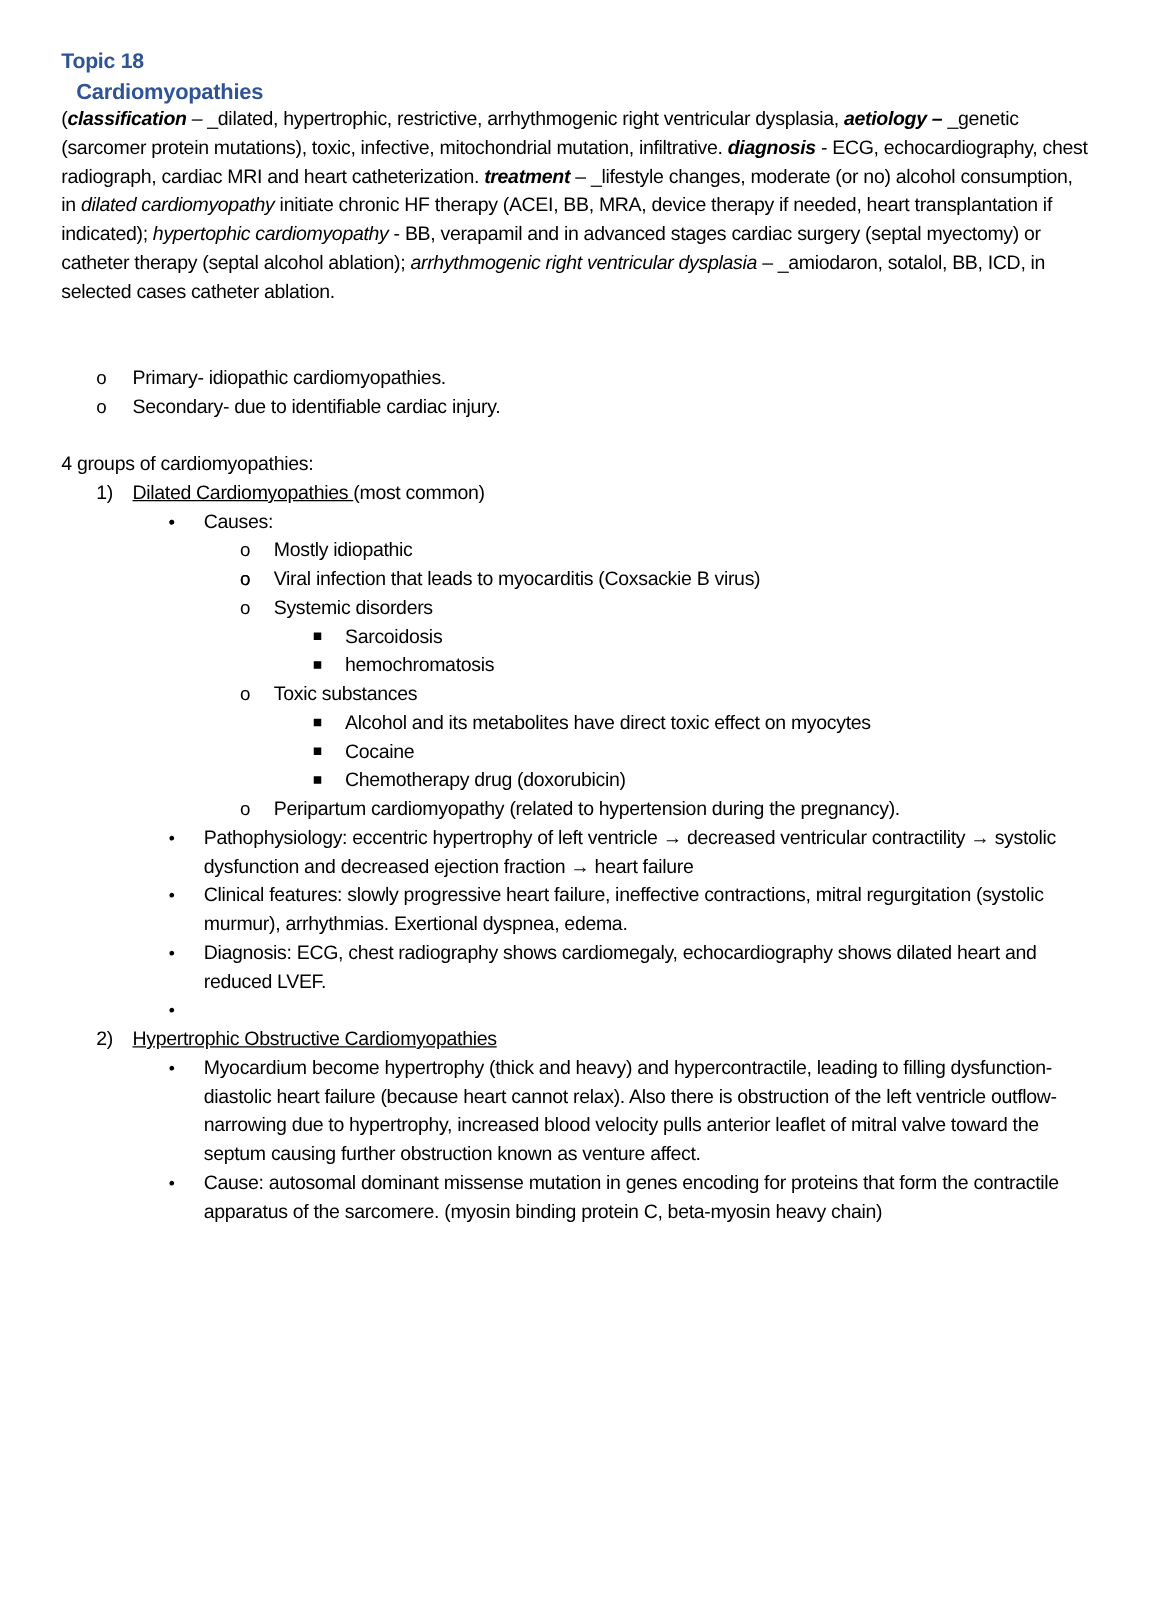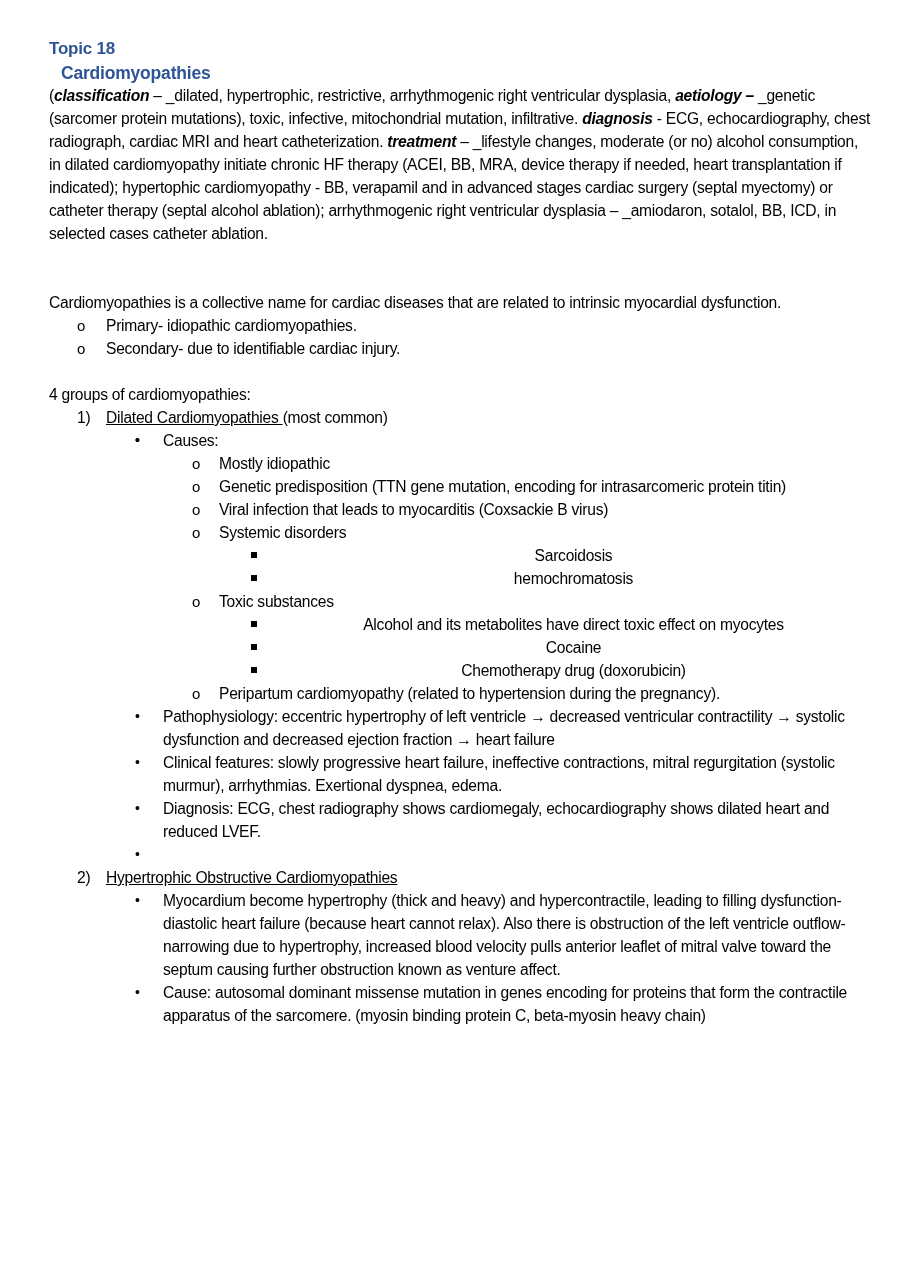--- a/index.html
+++ b/index.html
@@ -10,67 +10,66 @@
     font-size: 15.6px;
     letter-spacing: -0.25px;
   }
   .page { position: relative; padding: 36px 50px 0 49px; }
   .h1 { color: #2f5496; font-size: 17px; line-height: 26px; margin: 0; letter-spacing: -0.2px; }
   .h2 { color: #2f5496; font-size: 17.5px; line-height: 22px; margin: 0 0 0 12px; letter-spacing: -0.2px; }
   .p { line-height: 23px; margin: 0; }
   .gap { height: 23px; }
   .gap2 { height: 46px; }
   .bi { font-weight: bold; font-style: italic; margin-top: 19px; }
-  .i { }
+  .i { font-style: italic; }
   .u { text-decoration: underline; }
   ul, ol { list-style: none; margin: 0; padding: 0; }
   li { position: relative; line-height: 23px; }
   .l1 { padding-left: 57px; }
   .l1 > .mk { position: absolute; left: 28px; top: 0; }
   .num { padding-left: 57px; }
   .num > .mk { position: absolute; left: 28px; top: 0; }
   .b2 { padding-left: 114px; }
   .b2 > .mk { position: absolute; left: 86px; top: 0; font-size: 14px; }
   .o3 { padding-left: 170px; }
   .o3 > .mk { position: absolute; left: 143px; top: 0; }
-  .s4 { padding-left: 227px; text-align: center; }
+  .s4 { padding-left: 227px; }
   .s4 > .mk { position: absolute; left: 202px; top: 8px; width: 6px; height: 6px; background: #000; }
   .circle-mk { font-size: 15px; }
 </style>
 </head>
 <body>
 
 <div class="page">
   <h1 class="h1">Topic 18</h1>
   <h2 class="h2">Cardiomyopathies</h2>
 
   <p class="p"><span>(</span><span class="bi">classification</span><span> – _dilated, hypertrophic, restrictive, arrhythmogenic right ventricular dysplasia, </span><span class="bi">aetiology –</span><span> _genetic (sarcomer protein mutations), toxic, infective, mitochondrial mutation, infiltrative. </span><span class="bi">diagnosis</span><span> - ECG, echocardiography, chest radiograph, cardiac MRI and heart catheterization. </span><span class="bi">treatment</span><span> – _lifestyle changes, moderate (or no) alcohol consumption, in </span><span class="i">dilated cardiomyopathy</span><span> initiate chronic HF therapy (ACEI, BB, MRA, device therapy if needed, heart transplantation if indicated); </span><span class="i">hypertophic cardiomyopathy</span><span> - BB, verapamil and in advanced stages cardiac surgery (septal myectomy) or catheter therapy (septal alcohol ablation); </span><span class="i">arrhythmogenic right ventricular dysplasia</span><span> – _amiodaron, sotalol, BB, ICD, in selected cases catheter ablation.</span></p>
 
   <div class="gap2"></div>
 
-  <p class="p">Cardiomyopathies is a collective name for cardiac diseases that are related to intrinsic myocardial dysfunction.</p>
   <ul>
     <li class="l1"><span class="mk circle-mk">o</span><span>Primary- idiopathic cardiomyopathies.</span></li>
     <li class="l1"><span class="mk circle-mk">o</span><span>Secondary- due to identifiable cardiac injury.</span></li>
   </ul>
 
   <div class="gap"></div>
 
   <p class="p">4 groups of cardiomyopathies:</p>
 
   <ol>
     <li class="num">
       <span class="mk">1)</span><span class="u">Dilated Cardiomyopathies </span><span>(most common)</span>
     </li>
   </ol>
   <ul>
     <li class="b2"><span class="mk">•</span></li>
     <li class="b2"><span class="mk">•</span><span>Causes:</span></li>
     <li class="o3"><span class="mk circle-mk">o</span><span>Mostly idiopathic</span></li>
-    <li class="o3"><span class="mk circle-mk">o</span><span>Genetic predisposition (TTN gene mutation, encoding for intrasarcomeric protein titin)</span></li>
+    <li class="o3"><span class="mk circle-mk">o</span></li>
     <li class="o3"><span class="mk circle-mk">o</span><span>Viral infection that leads to myocarditis (Coxsackie B virus)</span></li>
     <li class="o3"><span class="mk circle-mk">o</span><span>Systemic disorders</span></li>
     <li class="s4"><span class="mk"></span><span>Sarcoidosis</span></li>
     <li class="s4"><span class="mk"></span><span>hemochromatosis</span></li>
     <li class="o3"><span class="mk circle-mk">o</span><span>Toxic substances</span></li>
     <li class="s4"><span class="mk"></span><span>Alcohol and its metabolites have direct toxic effect on myocytes</span></li>
     <li class="s4"><span class="mk"></span><span>Cocaine</span></li>
     <li class="s4"><span class="mk"></span><span>Chemotherapy drug (doxorubicin)</span></li>
     <li class="o3"><span class="mk circle-mk">o</span><span>Peripartum cardiomyopathy (related to hypertension during the pregnancy).</span></li>
     <li class="b2"><span class="mk">•</span><span>Pathophysiology: eccentric hypertrophy of left ventricle → decreased ventricular contractility → systolic dysfunction and decreased ejection fraction → heart failure</span></li>

